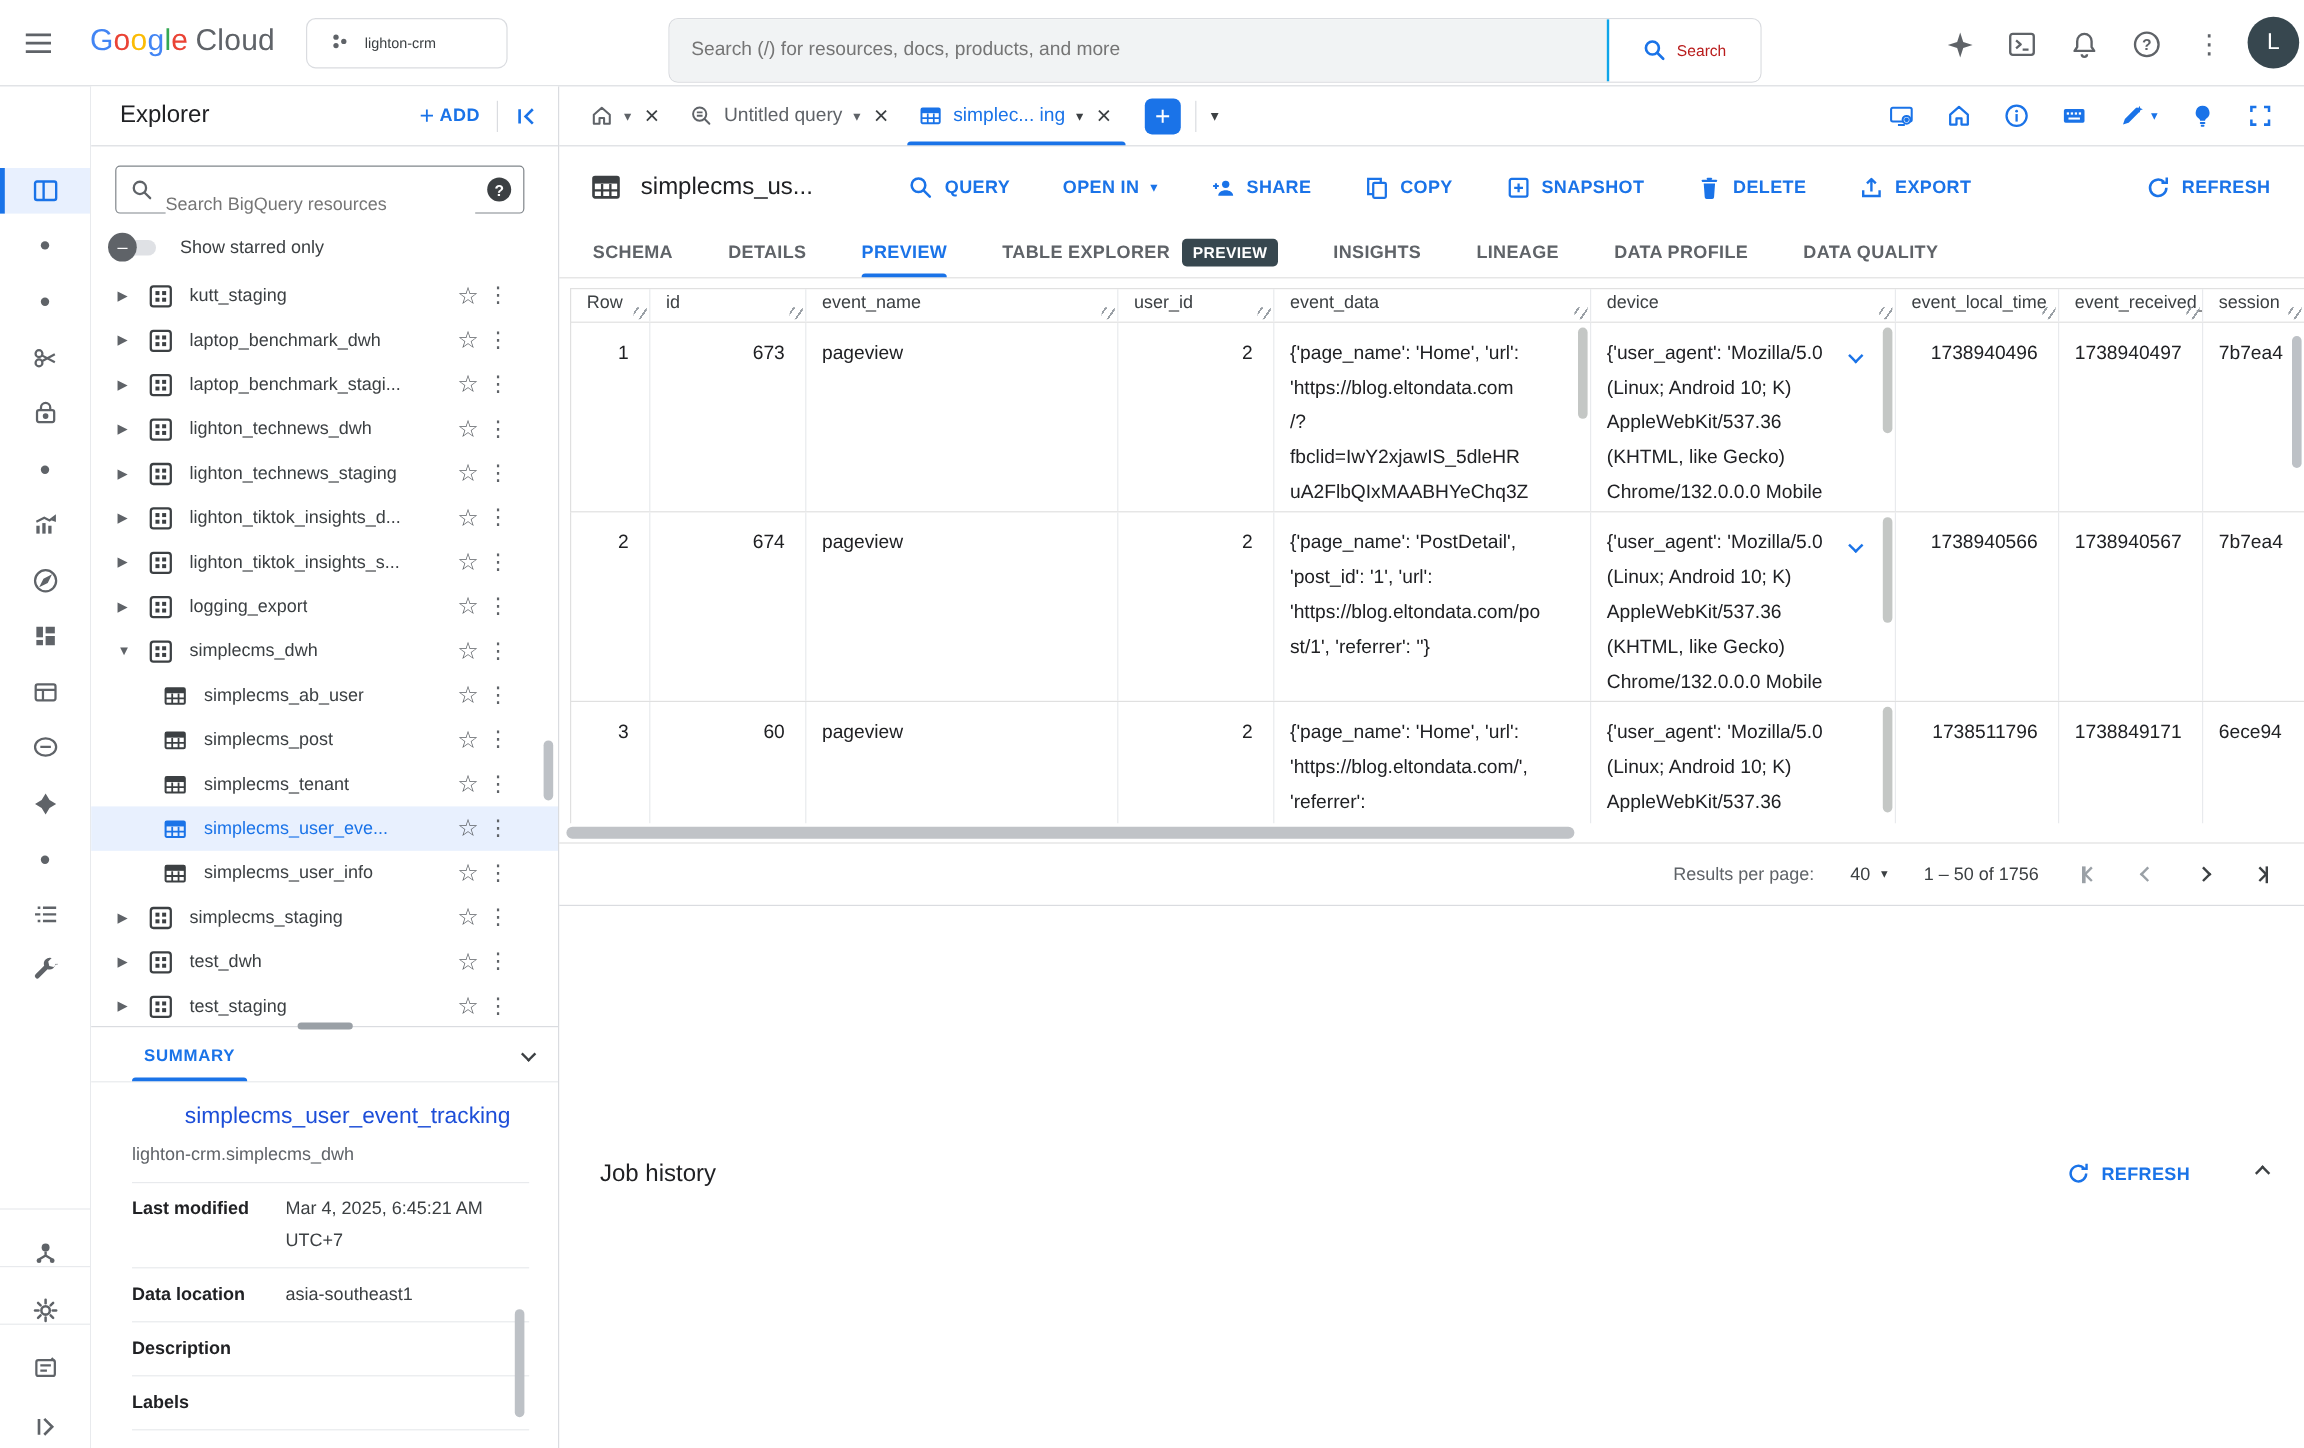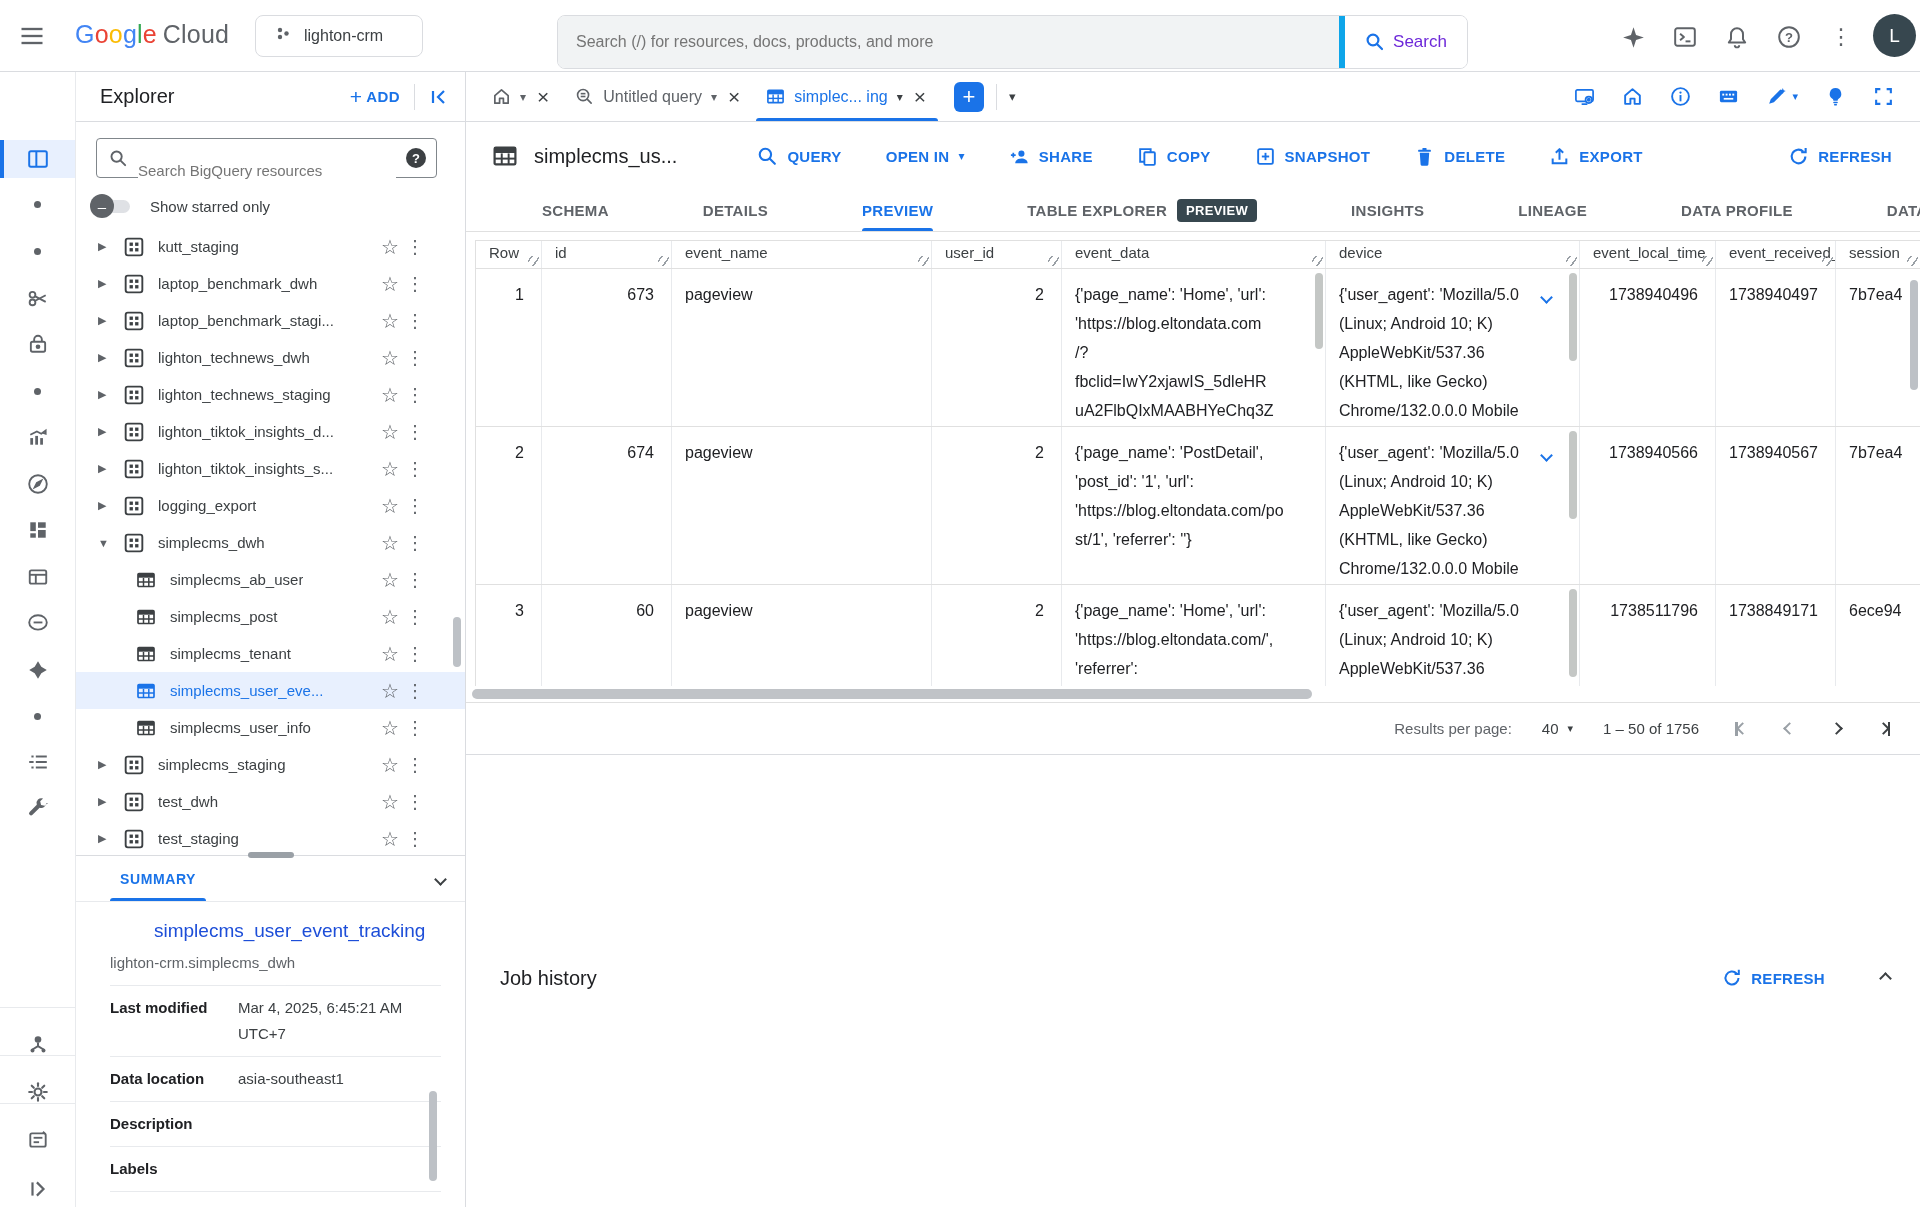--- a/index.html
+++ b/index.html
@@ -5,24 +5,24 @@
   * { margin:0; padding:0; box-sizing:border-box; }
   html,body { background:#fff; }
   body { font-family:"Liberation Sans","DejaVu Sans",sans-serif; color:#202124; }
   #app { position:relative; width:1920px; height:1207px; overflow:hidden; background:#fff; }
 
   
   .topbar { position:relative; height:72px; border-bottom:1px solid #dadce0; background:#fff; }
   .hamburger { position:absolute; left:18px; top:22px; width:30px; height:28px; color:#5f6368; cursor:pointer; }
   .gcloud-logo { position:absolute; left:75px; top:20px; font-size:25px; letter-spacing:.2px; }
   .gcloud-logo .cloud { color:#5f6368; margin-left:6px; }
-  .project-btn { position:absolute; left:255px; top:15px; height:42px; min-width:168px; border:1px solid #dadce0; border-radius:8px; display:flex; align-items:center; gap:12px; padding:0 18px; font-size:16px; color:#3c4043; background:#fff; cursor:pointer; }
+  .project-btn { position:absolute; left:255px; top:15px; height:42px; min-width:168px; border:1px solid #dadce0; border-radius:8px; display:flex; align-items:center; gap:12px; padding:0 18px; font-size:12px; color:#3c4043; background:#fff; cursor:pointer; }
   .searchbar { position:absolute; left:557px; top:15px; width:911px; height:54px; border:1px solid #dadce0; border-radius:8px; display:flex; overflow:hidden; }
   .searchbar input { flex:1; border:none; outline:none; background:#f1f3f4; font-size:16px; color:#3c4043; padding:0 18px; font-family:inherit; }
-  .searchbar .search-go { width:128px; background:#fff; border-left:6px solid #0ea5e9; display:flex; align-items:center; justify-content:center; gap:8px; color:#6d28d9; font-size:17px; cursor:pointer; }
+  .searchbar .search-go { width:128px; background:#fff; border-left:2px solid #0ea5e9; display:flex; align-items:center; justify-content:center; gap:8px; color:#b91c1c; font-size:13px; cursor:pointer; }
   .top-ic { position:absolute; top:24px; width:26px; height:26px; color:#5f6368; display:flex; align-items:center; justify-content:center; cursor:pointer; }
   .avatar { position:absolute; left:1873px; top:14px; width:43px; height:43px; border-radius:50%; background:#37474f; color:#fff; display:flex; align-items:center; justify-content:center; font-size:19px; cursor:pointer; }
 
   
   .body { display:flex; height:1135px; }
   .rail { position:relative; width:76px; border-right:1px solid #e8eaed; flex:none; }
   .rail-ic { position:absolute; left:0; width:75px; height:38px; display:flex; align-items:center; justify-content:center; color:#5f6368; cursor:pointer; }
   .rail-ic svg { width:22px; height:22px; }
   .rail-ic.active { background:#e8f0fe; color:#1a73e8; }
   .rail-ic.active::before { content:""; position:absolute; left:0; top:0; bottom:0; width:4px; background:#1a73e8; }
@@ -93,21 +93,21 @@
   .toolbar { height:68px; display:flex; align-items:center; padding-left:26px; flex:none; }
   .tb-title-icon { color:#3c4043; display:flex; margin-right:16px; }
   .tb-title-icon svg { width:26px; height:26px; }
   .tb-title { font-size:20px; color:#202124; margin-right:80px; white-space:nowrap; }
   .tb-btn { display:flex; align-items:center; gap:9px; color:#1a73e8; font-size:15px; font-weight:bold; letter-spacing:.3px; margin-right:44px; cursor:pointer; white-space:nowrap;text-align:center; }
   .tb-btn svg { width:21px; height:21px; }
   .tb-btn .caret { font-size:12px; }
   .tb-refresh { margin-left:auto; margin-right:28px; }
 
   .subtabs { height:42px; border-bottom:1px solid #e0e0e0; display:flex; align-items:stretch; padding-left:28px; gap:46px; flex:none; }
-  .subtab { position:relative; display:flex; align-items:center; gap:10px; font-size:15px; font-weight:bold; letter-spacing:.3px; color:#5f6368; cursor:pointer; white-space:nowrap;margin-left:48px; }
+  .subtab { position:relative; display:flex; align-items:center; gap:10px; font-size:15px; font-weight:bold; letter-spacing:.3px; color:#5f6368; cursor:pointer; white-space:nowrap; }
   .subtab.active { color:#1a73e8; }
   .subtab.active::after { content:""; position:absolute; left:0; right:0; bottom:0; height:3px; background:#1a73e8; border-radius:3px 3px 0 0; }
   .subtab .badge { background:#37474f; color:#fff; font-size:13px; font-weight:bold; padding:4px 9px; border-radius:4px; letter-spacing:.3px; }
 
   .gridwrap { flex:1; position:relative; overflow:hidden; padding:8px 0 0 9px; }
   .thead, .trow { display:flex; border-left:1px solid #e0e0e0; }
   .tcell { flex:none; border-right:1px solid #e8eaed; overflow:hidden; position:relative; }
   .thead { border-top:1px solid #e0e0e0; border-bottom:1px solid #e0e0e0; background:#fff; }
   .thead .tcell { height:27px; font-size:15px; color:#3c4043; padding:3px 0 0 13px; white-space:nowrap; }
   .rsz { position:absolute; right:2px; bottom:2px; width:11px; height:10px; background:repeating-linear-gradient(125deg, transparent 0 2.5px, #9aa0a6 2.5px 4px, transparent 4px 6.5px); cursor:col-resize; }

